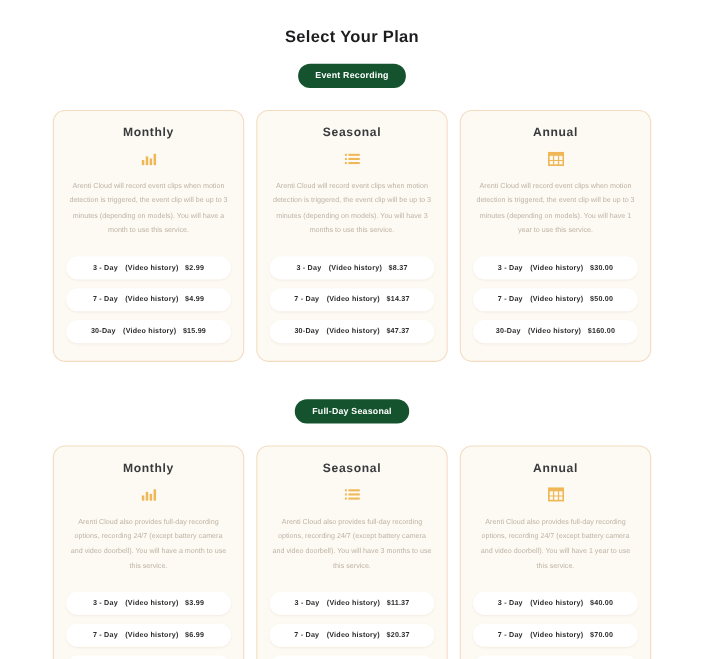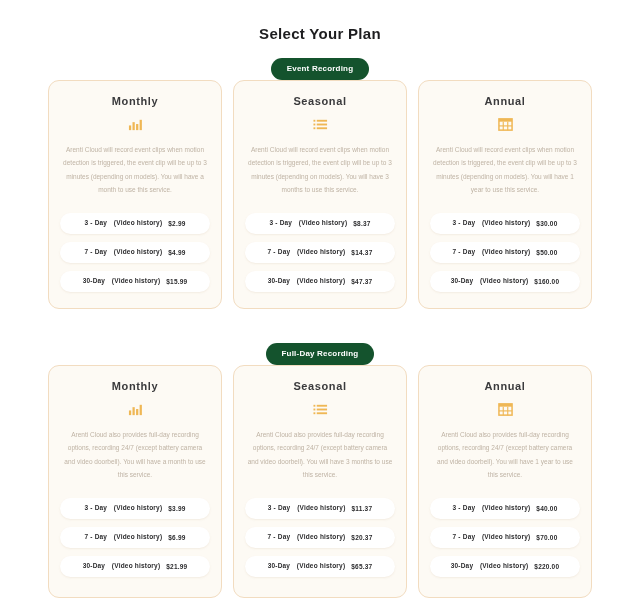--- a/index.html
+++ b/index.html
@@ -30,21 +30,21 @@
     letter-spacing: 0.2px;
     padding: 6px 16px 7px 16px;
     border-radius: 11px;
     white-space: nowrap;
   }
 
   .cards-row {
     display: flex;
     justify-content: center;
     gap: 11px;
-    margin-top: 0;
+    margin-top: 20px;
   }
 
   .card {
     width: 174px;
     background: #fdfaf4;
     border: 1px solid #f2dcc0;
     border-radius: 11px;
     padding: 14px 11px 16px 11px;
     display: flex;
     flex-direction: column;
@@ -188,21 +188,21 @@
           <span class="plan-price">$160.00</span>
         </div>
       </div>
     </div>
 
   </div>
 
   <div class="spacer-row2"></div>
 
   <div class="badge-row">
-    <div class="badge">Full-Day Recording</div>
+    <div class="badge">Full-Day Seasonal</div>
   </div>
 
   <div class="cards-row">
 
     <div class="card card-row2">
       <div class="card-title">Monthly</div>
       <div class="card-icon">
         <svg width="15" height="15" viewBox="0 0 16 16">
           <rect x="1" y="9" width="2.4" height="5" fill="#efb755"></rect>
           <rect x="4.8" y="5.5" width="2.4" height="8.5" fill="#efb755"></rect>

